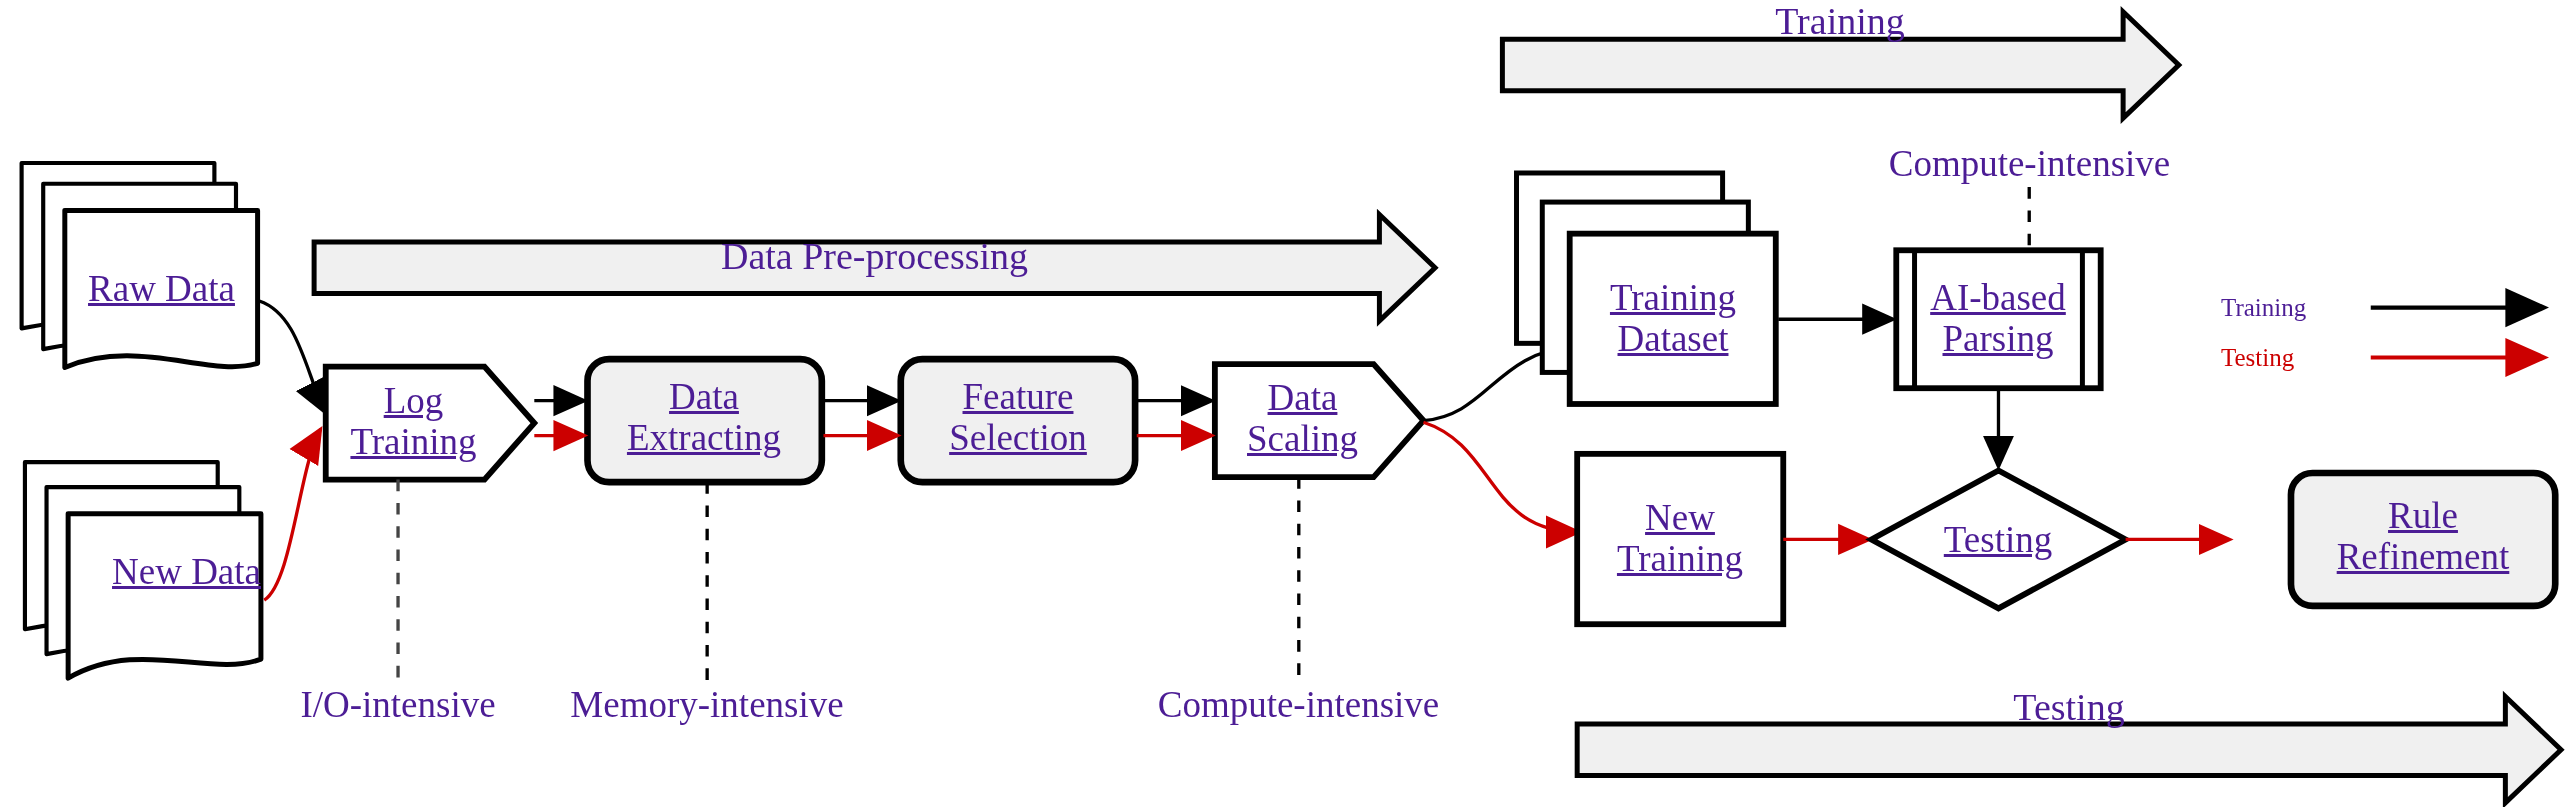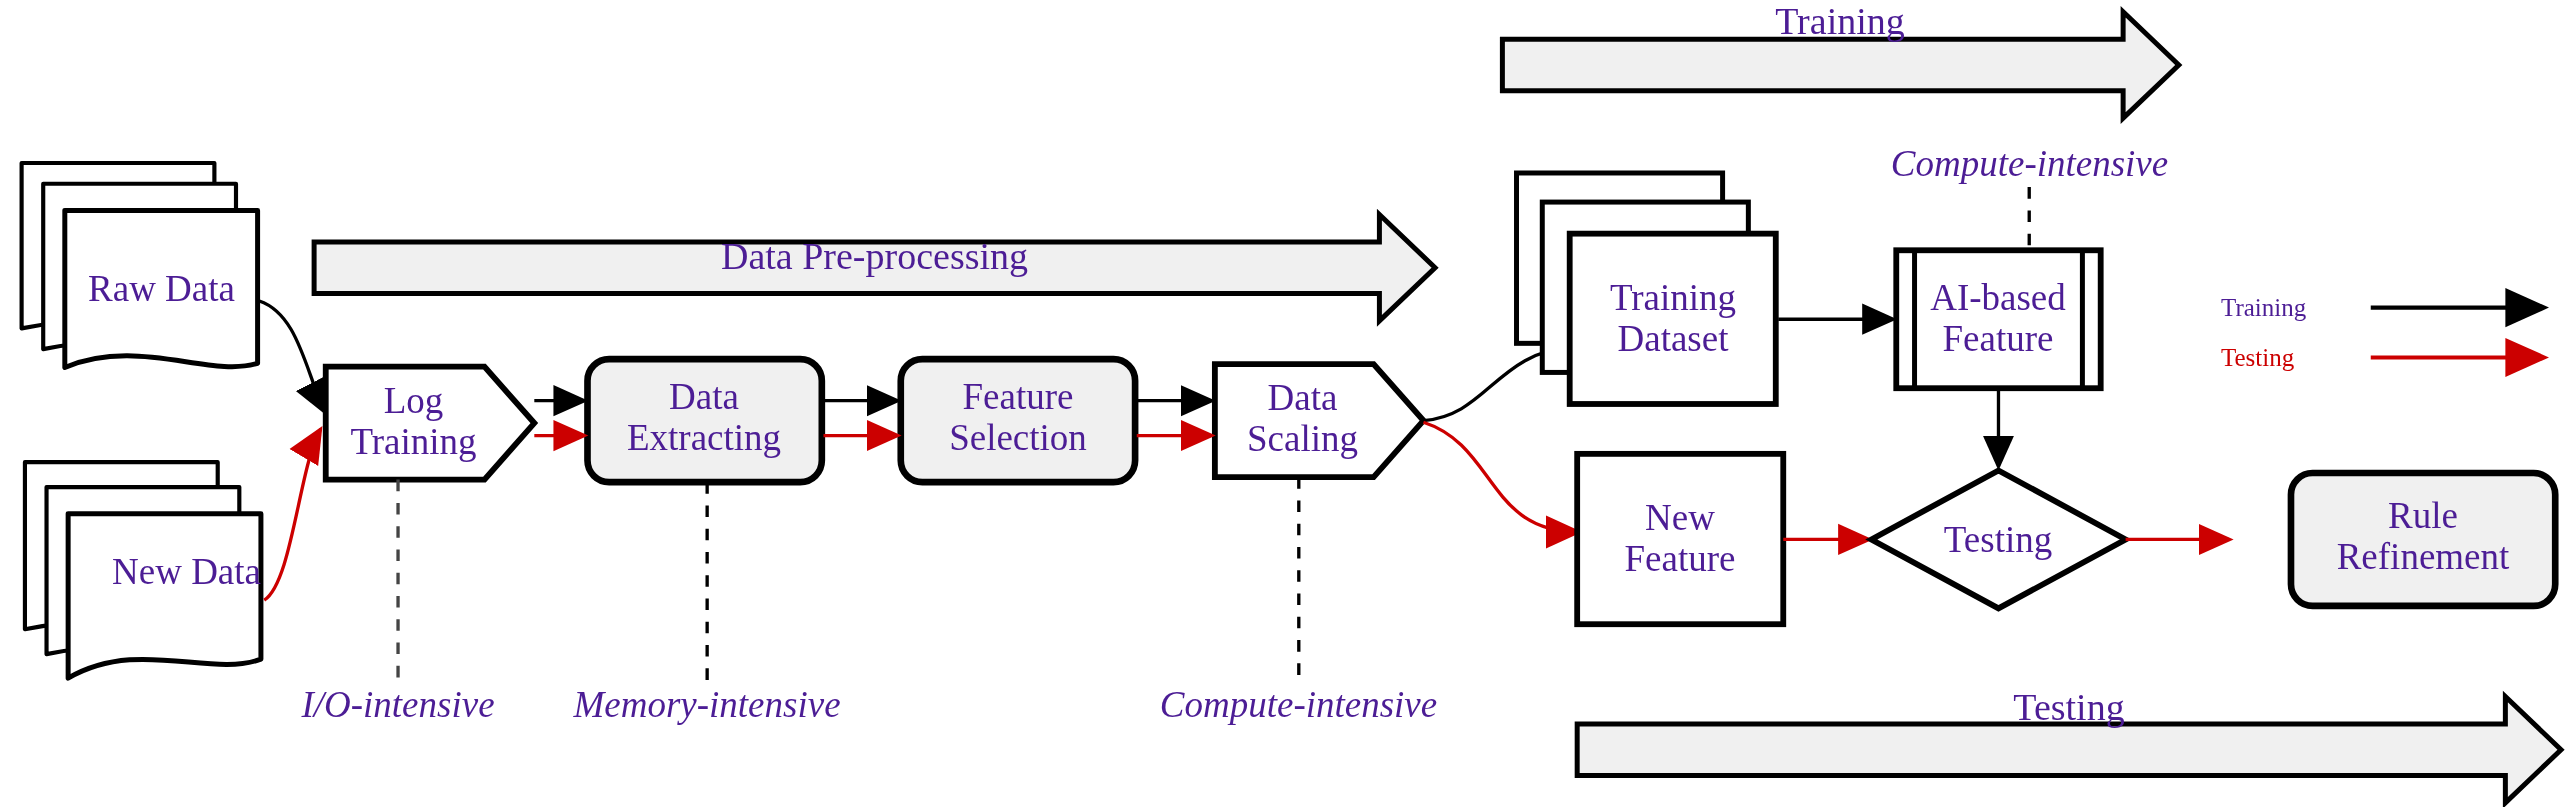--- a/index.html
+++ b/index.html
@@ -1,22 +1,22 @@
 <!DOCTYPE html>
 <html style="font-size:13.3px"><head>
 <meta charset="utf-8">
 <style>
   html,body{margin:0;padding:0;background:#ffffff;}
   body{font-family:"Liberation Serif", serif;}
   #root{position:relative;width:2576px;height:808px;background:#fff;overflow:hidden;}
   svg.layer{position:absolute;left:0;top:0;width:2576px;height:808px;}
   .lbl{position:absolute;text-align:center;color:#4c1d95;line-height:1.12;white-space:pre-line;}
-  .node-text{font-size:37px;}
+  .node-text{font-size:37px;text-decoration:underline;}
   .banner-text{font-size:38px;}
-  .annot-text{font-size:37px;font-style:italic;}
+  .annot-text{font-size:37px;}
   .legend-text{font-size:25px;}
   .legend-red{color:#cc0000;}
 </style>
 </head>
 <body>
 
 <div id="root">
 
   <svg class="layer" viewBox="0 0 3100 972">
     <defs>
@@ -144,24 +144,24 @@
   <div class="lbl node-text" style="left:587px;top:376px;width:234px;">Data
 Extracting</div>
   <div class="lbl node-text" style="left:901px;top:376px;width:234px;">Feature
 Selection</div>
   <div class="lbl node-text" style="left:1215px;top:377px;width:175px;">Data
 Scaling</div>
 
   <div class="lbl node-text" style="left:1570px;top:277px;width:206px;">Training
 Dataset</div>
   <div class="lbl node-text" style="left:1577px;top:497px;width:206px;">New
-Feature</div>
+Training</div>
 
   <div class="lbl node-text" style="left:1915px;top:277px;width:166px;">AI-based
-Feature</div>
+Parsing</div>
   <div class="lbl node-text" style="left:1915px;top:519px;width:166px;">Testing</div>
   <div class="lbl node-text" style="left:2291px;top:495px;width:264px;">Rule
 Refinement</div>
 
   <div class="lbl annot-text" style="left:265px;top:684px;width:266px;">I/O-intensive</div>
   <div class="lbl annot-text" style="left:541px;top:684px;width:332px;">Memory-intensive</div>
   <div class="lbl annot-text" style="left:1124px;top:684px;width:349px;">Compute-intensive</div>
   <div class="lbl annot-text" style="left:1855px;top:143px;width:349px;">Compute-intensive</div>
 
   <div class="lbl legend-text" style="left:2221px;top:294px;width:133px;text-align:left;">Training</div>

